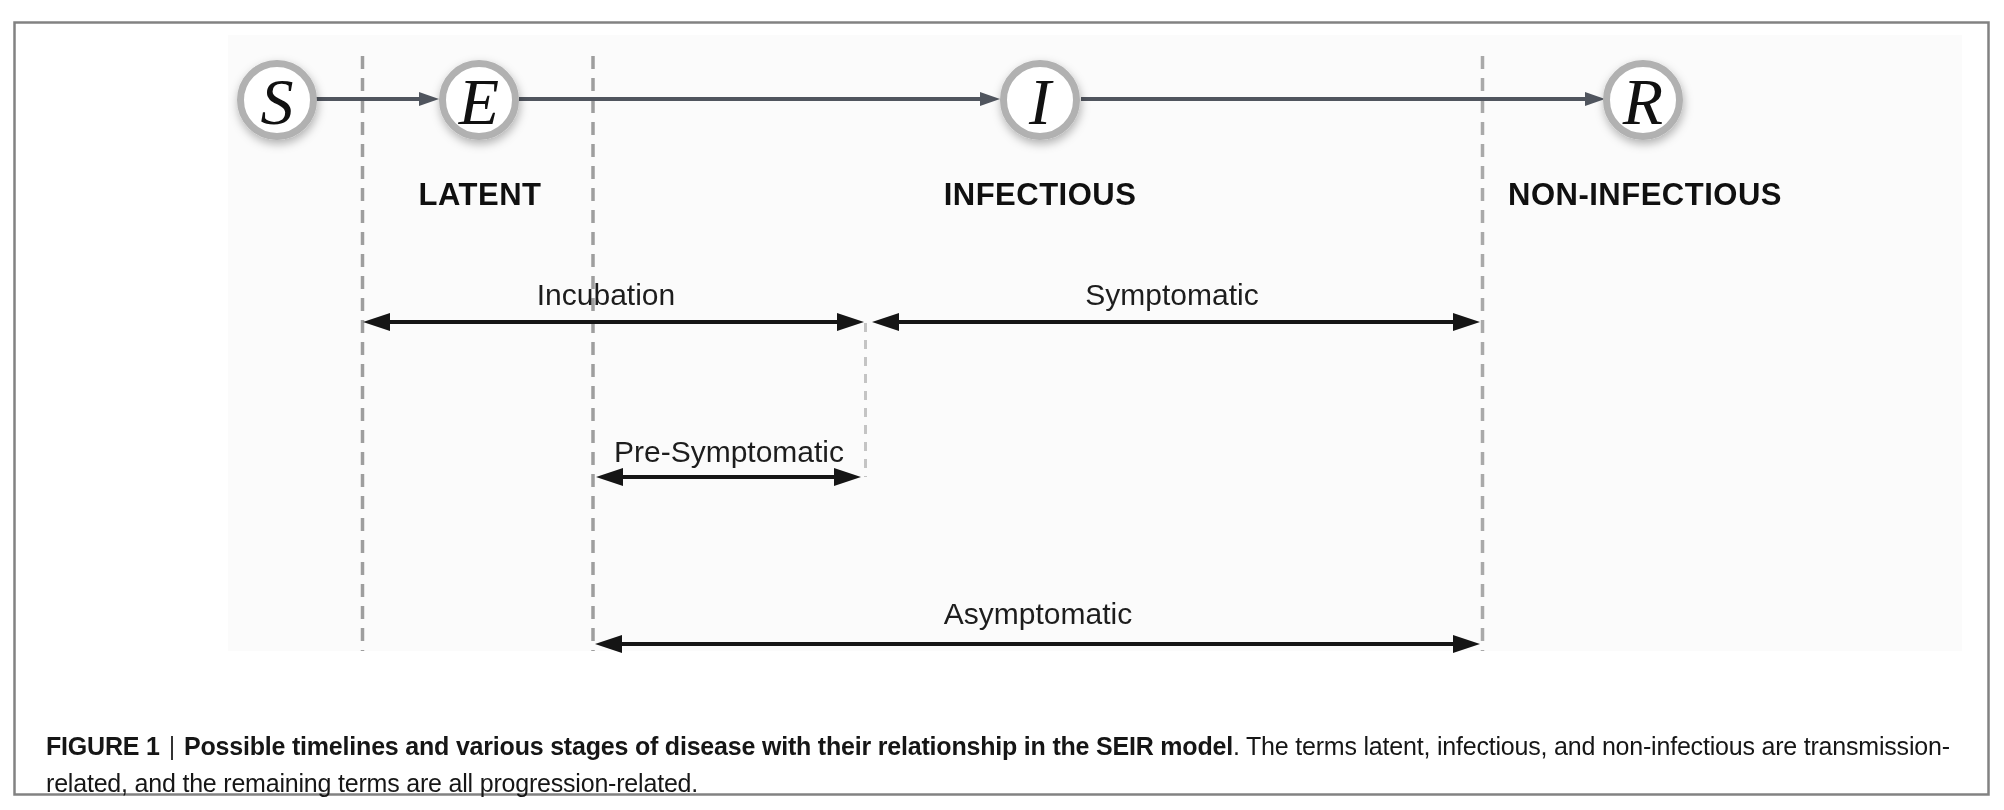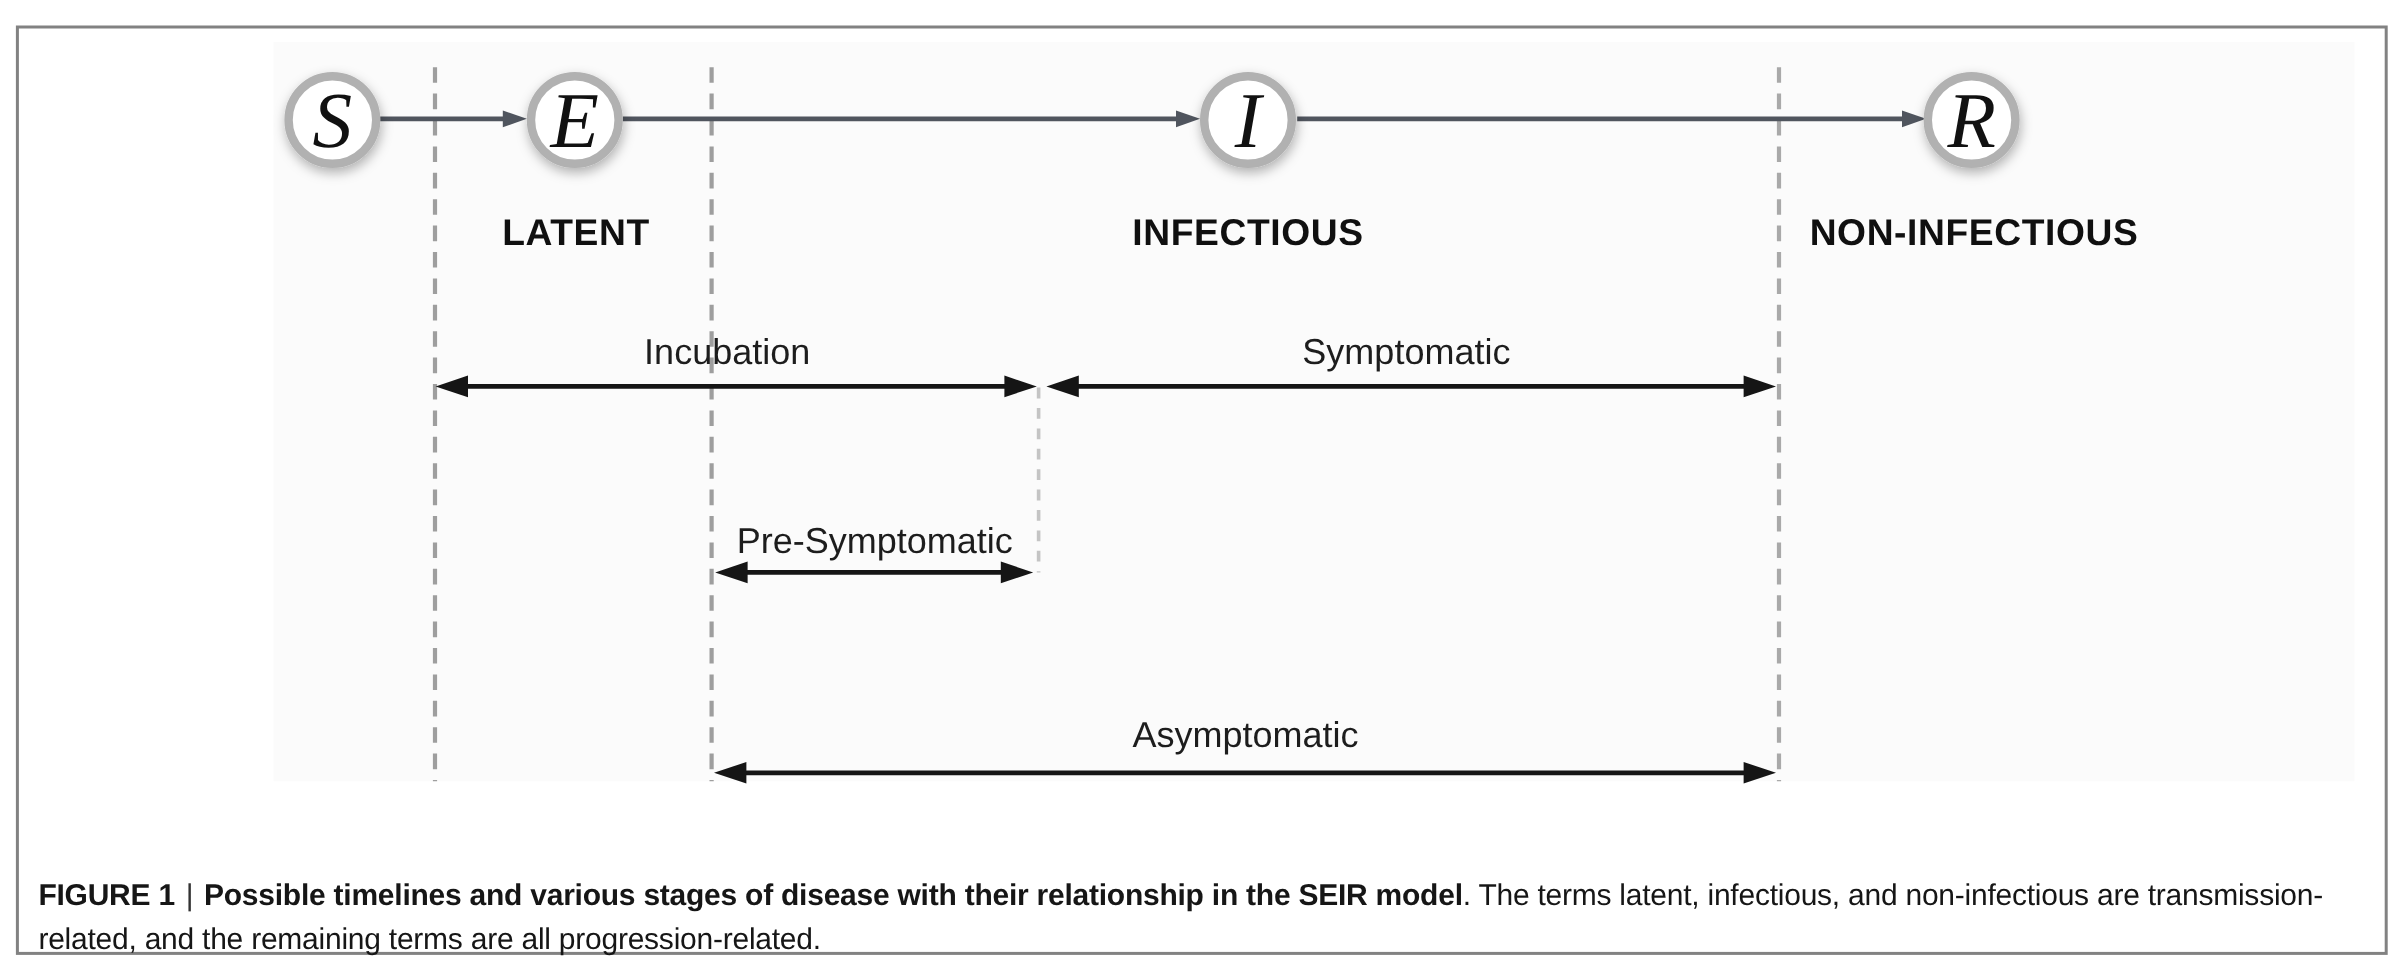--- a/index.html
+++ b/index.html
@@ -24,21 +24,21 @@
     font-weight: 700;
     fill: #101010;
     letter-spacing: 0.5px;
   }
   .timeline-label {
     font-size: 30px;
     fill: #1d1d1d;
   }
   .caption {
     position: absolute;
-    left: 32px;
+    left: 46px;
     top: 703px;
     width: 1934px;
     font-size: 25px;
     line-height: 37px;
     letter-spacing: -0.2px;
     color: #161616;
   }
   .caption .bold { font-weight: 700; }
   .caption .pipe { font-weight: 400; color: #333333; margin: 0 9px; }
 </style>

